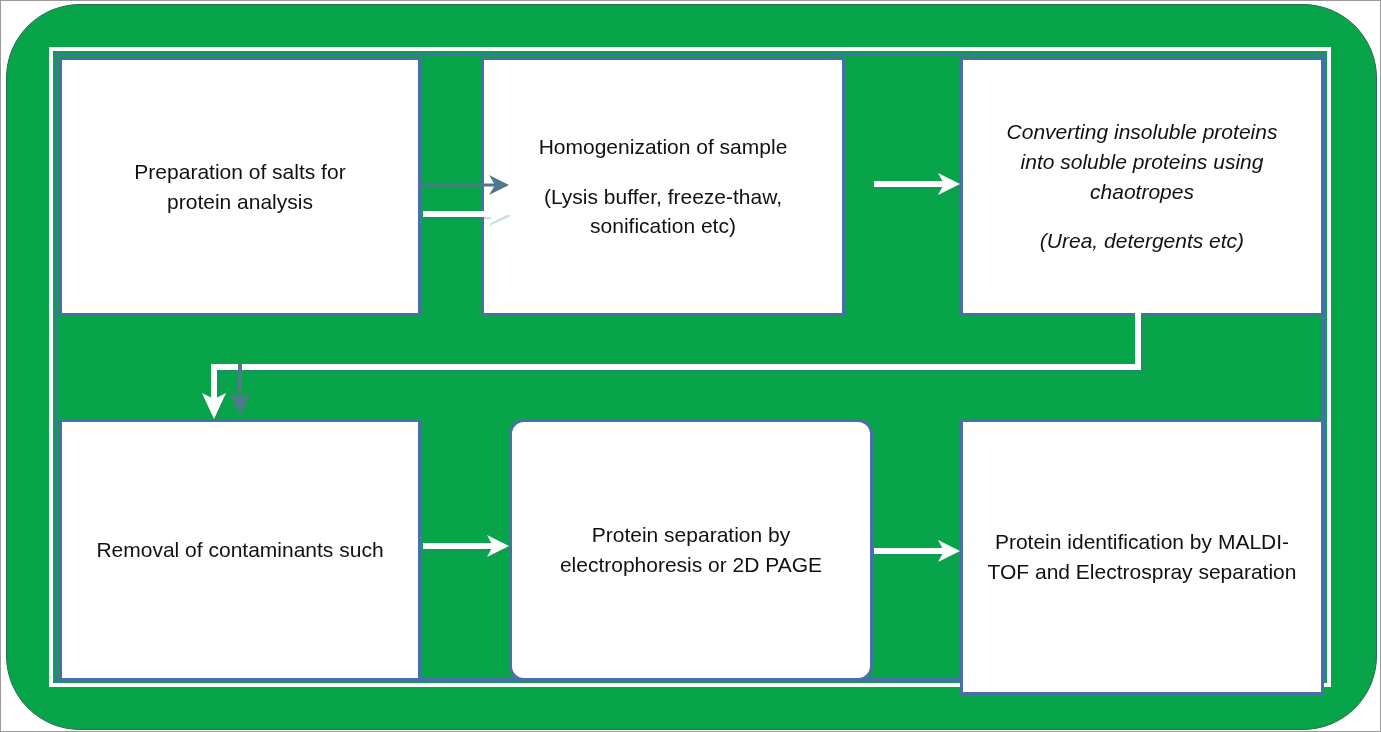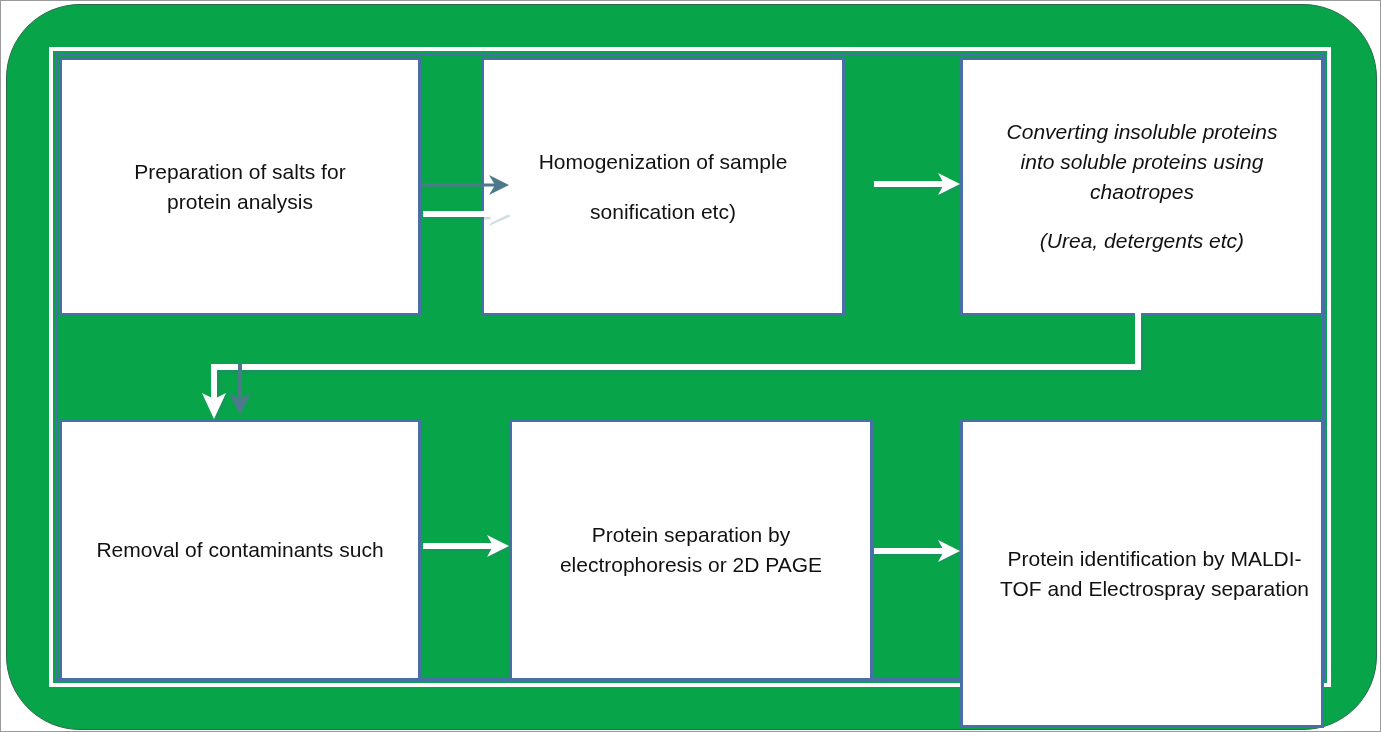--- a/index.html
+++ b/index.html
@@ -103,20 +103,21 @@
       <span class="ln">Preparation of salts for</span>
       <span class="ln">protein analysis</span>
     </div>
   </div>
 
   <div class="pbox" style="left:480px; top:56px; width:364px; height:259px;">
     <div class="para">
       <span class="ln">Homogenization of sample</span>
     </div>
     <div class="para">
+      <span class="ln">(Lysis buffer, freeze-thaw,</span>
       <span class="ln">sonification etc)</span>
     </div>
   </div>
 
   <div class="pbox" style="left:959px; top:56px; width:364px; height:259px;font-style:italic;">
     <div class="para">
       <span class="ln">Converting insoluble proteins</span>
       <span class="ln">into soluble proteins using</span>
       <span class="ln">chaotropes</span>
     </div>
@@ -124,28 +125,28 @@
       <span class="ln">(Urea, detergents etc)</span>
     </div>
   </div>
 
   <div class="pbox" style="left:58px; top:418px; width:362px; height:262px;">
     <div class="para">
       <span class="ln">Removal of contaminants such</span>
     </div>
   </div>
 
-  <div class="pbox" style="left:508px; top:418px; width:364px; height:262px;">
+  <div class="pbox" style="left:508px; top:418px; width:364px; height:262px;border-radius:15px;">
     <div class="para">
       <span class="ln">Protein separation by</span>
       <span class="ln">electrophoresis or 2D PAGE</span>
     </div>
   </div>
 
-  <div class="pbox" style="left:959px; top:418px; width:364px; height:309px;align-items:flex-end;">
+  <div class="pbox" style="left:959px; top:418px; width:364px; height:276px;">
     <div class="para">
       <span class="ln">Protein identification by MALDI-</span>
       <span class="ln">TOF and Electrospray separation</span>
     </div>
   </div>
 
   <div class="gray-arrow" style="left:420px; top:172px; width:92px; height:24px;">
     <svg width="92" height="24" viewBox="0 0 92 24">
       <path d="M0,12 L74,12" stroke="#4d7a8a" stroke-width="3" fill="none"></path>
       <path d="M68,2 L88,12 L68,22 L74,12 Z" fill="#4d7a8a"></path>

